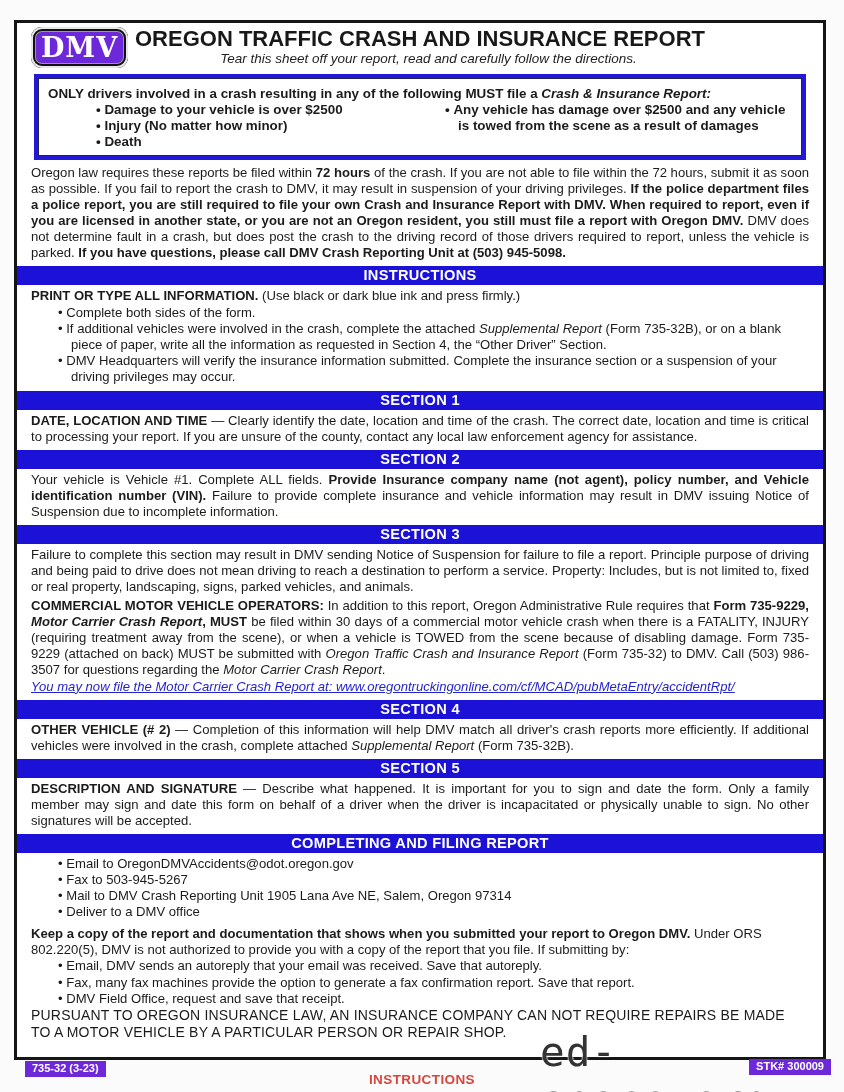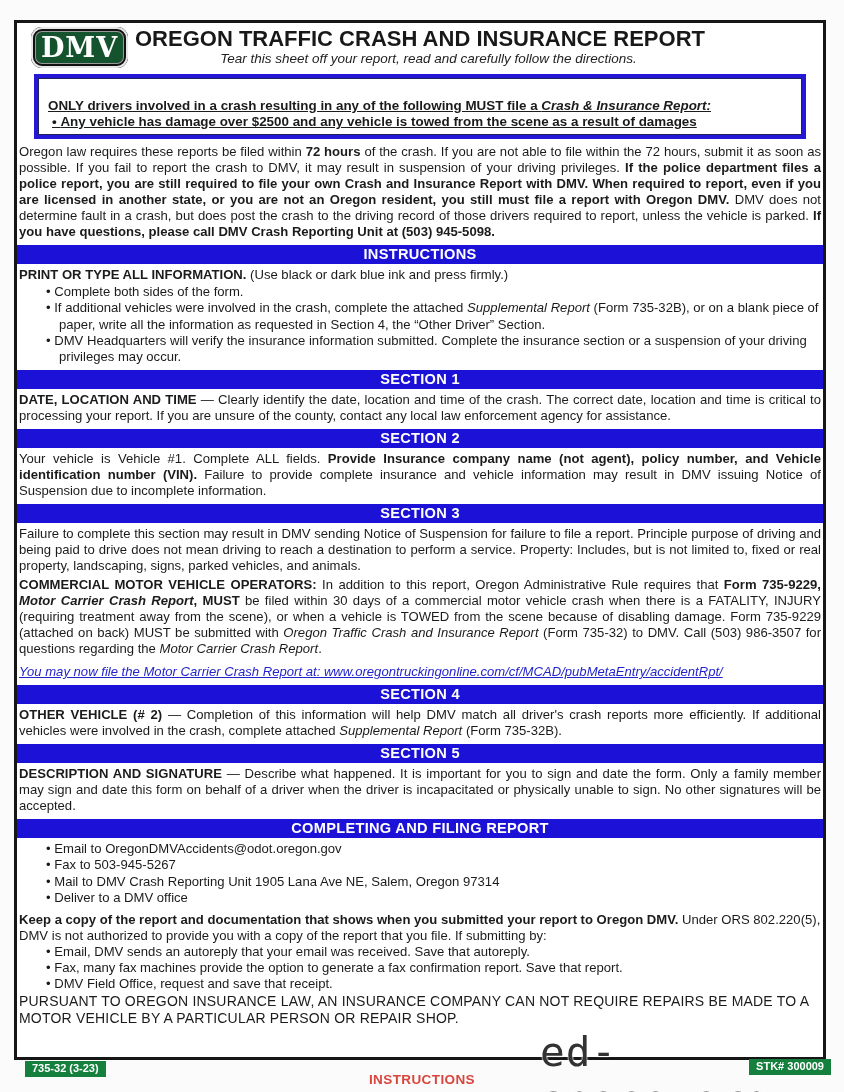--- a/index.html
+++ b/index.html
@@ -8,51 +8,51 @@
     --footer-red:#d8453c;
     --ink:#1b1b1b;
   }
   *{margin:0;padding:0;box-sizing:border-box;}
   html,body{width:844px;height:1092px;overflow:hidden;background:#fbfbfb;
     font-family:"Liberation Sans",sans-serif;color:var(--ink);}
   .doc{position:absolute;left:14px;top:20px;width:812px;height:1040px;
     border:3px solid #161616;background:#fff;overflow:hidden;}
   
   .hdr{position:relative;height:48px;}
-  .logo{position:absolute;left:14px;top:4px;width:97px;height:41px;background:#14532d;
+  .logo{position:absolute;left:14px;top:4px;width:97px;height:41px;background:#6d28d9;
     border-radius:11px;display:flex;align-items:center;justify-content:center;
     box-shadow:inset 0 0 0 2px #e8e8e8, inset 0 0 0 4px #111, inset 0 0 0 5px #999;}
   .logo span{font-family:"DejaVu Serif","Liberation Serif",serif;font-weight:bold;
     font-size:27px;color:#fff;letter-spacing:1px;line-height:1;}
   .title{text-align:center;font-size:22px;font-weight:bold;padding-top:3px;color:#181818;}
   .subtitle{text-align:center;font-style:italic;font-size:13.5px;margin-top:-1px;color:#222;padding-left:17px;}
   
   .notice{margin:3px 17px 2px;border:4px solid #2418d6;box-shadow:inset 0 0 0 1px #20205a;
-    padding:20px 10px 5px;font-weight:bold;font-size:13.4px;line-height:16px;text-decoration:underline;}
+    padding:8px 10px 5px;font-weight:bold;font-size:13.4px;line-height:16px;}
   .notice-cols{display:flex;}
   ul.blts{list-style:none;}
   ul.blts li{padding-left:13px;text-indent:-13px;line-height:16.2px;}
   ul.blts li::before{content:"•\00a0";}
   .notice-left{margin-left:48px;width:345px;}
   .notice-right{flex:1;margin-left:4px;}
   
-  .block{padding:3px 2px 5px;font-size:13.1px;line-height:16px;text-align:justify;}
+  .block{padding:3px 14px 5px;font-size:13.1px;line-height:16px;text-align:justify;}
   .block.nj{text-align:left;border-radius:17px;}
   .bar{background:var(--section-bar);color:#fff;font-weight:bold;text-align:center;
     font-size:14.6px;height:19px;line-height:19px;letter-spacing:.3px;}
   .gap{height:3px;}
   .lead{margin-bottom:1px;}
   .ind{margin-left:27px;}
   .link-line{color:var(--link);font-style:italic;text-decoration:underline;text-align:left;
-    margin-top:7px;}
+    margin-top:1px;}
   .keep{margin-top:6px;}
   .pursuant{font-size:14px;line-height:17px;text-align:left;
     padding-right:4px;letter-spacing:.2px;}
   
-  .badge{position:absolute;background:#15803d;color:#fff;font-weight:bold;font-size:11px;
+  .badge{position:absolute;background:#6d28d9;color:#fff;font-weight:bold;font-size:11px;
     padding:1px 7px 2px;line-height:13px;}
   .badge-left{left:25px;top:1061px;}
   .badge-right{right:13px;top:1059px;}
   .page-label{position:absolute;left:0;top:1072px;width:100%;text-align:center;
     color:var(--footer-red);font-weight:bold;font-size:13.5px;letter-spacing:.4px;}
   .watermark{position:absolute;left:540px;top:1028px;font-family:"DejaVu Sans Mono","Liberation Mono",monospace;
     font-size:41px;color:#333;letter-spacing:1px;pointer-events:none;
     text-shadow:0 0 2px #fff,0 0 2px #fff;}
 </style>
 </head>
@@ -64,20 +64,25 @@
     <div class="logo">
       <span>DMV</span>
     </div>
     <div class="title">OREGON TRAFFIC CRASH AND INSURANCE REPORT</div>
     <div class="subtitle">Tear this sheet off your report, read and carefully follow the directions.</div>
   </div>
 
   <div class="notice">
     <div class="notice-head"><span style="font-weight: bold;">ONLY drivers involved in a crash resulting in any of the following MUST file a </span><span style="font-weight: bold; font-style: italic;">Crash &amp; Insurance Report:</span></div>
     <div class="notice-cols">
+      <ul class="blts notice-left">
+        <li>Damage to your vehicle is over $2500</li>
+        <li>Injury (No matter how minor)</li>
+        <li>Death</li>
+      </ul>
       <ul class="blts notice-right">
         <li>Any vehicle has damage over $2500 and any vehicle is towed from the scene as a result of damages</li>
       </ul>
     </div>
   </div>
 
   <div class="block"><span>Oregon law requires these reports be filed within </span><span style="font-weight: bold;">72 hours</span><span> of the crash. If you are not able to file within the 72 hours, submit it as soon as possible. If you fail to report the crash to DMV, it may result in suspension of your driving privileges. </span><span style="font-weight: bold;">If the police department files a police report, you are still required to file your own Crash and Insurance Report with DMV. When required to report, even if you are licensed in another state, or you are not an Oregon resident, you still must file a report with Oregon DMV.</span><span> DMV does not determine fault in a crash, but does post the crash to the driving record of those drivers required to report, unless the vehicle is parked. </span><span style="font-weight: bold;">If you have questions, please call DMV Crash Reporting Unit at (503) 945-5098.</span></div>
 
   <div class="bar">INSTRUCTIONS</div>
   <div class="block nj">

